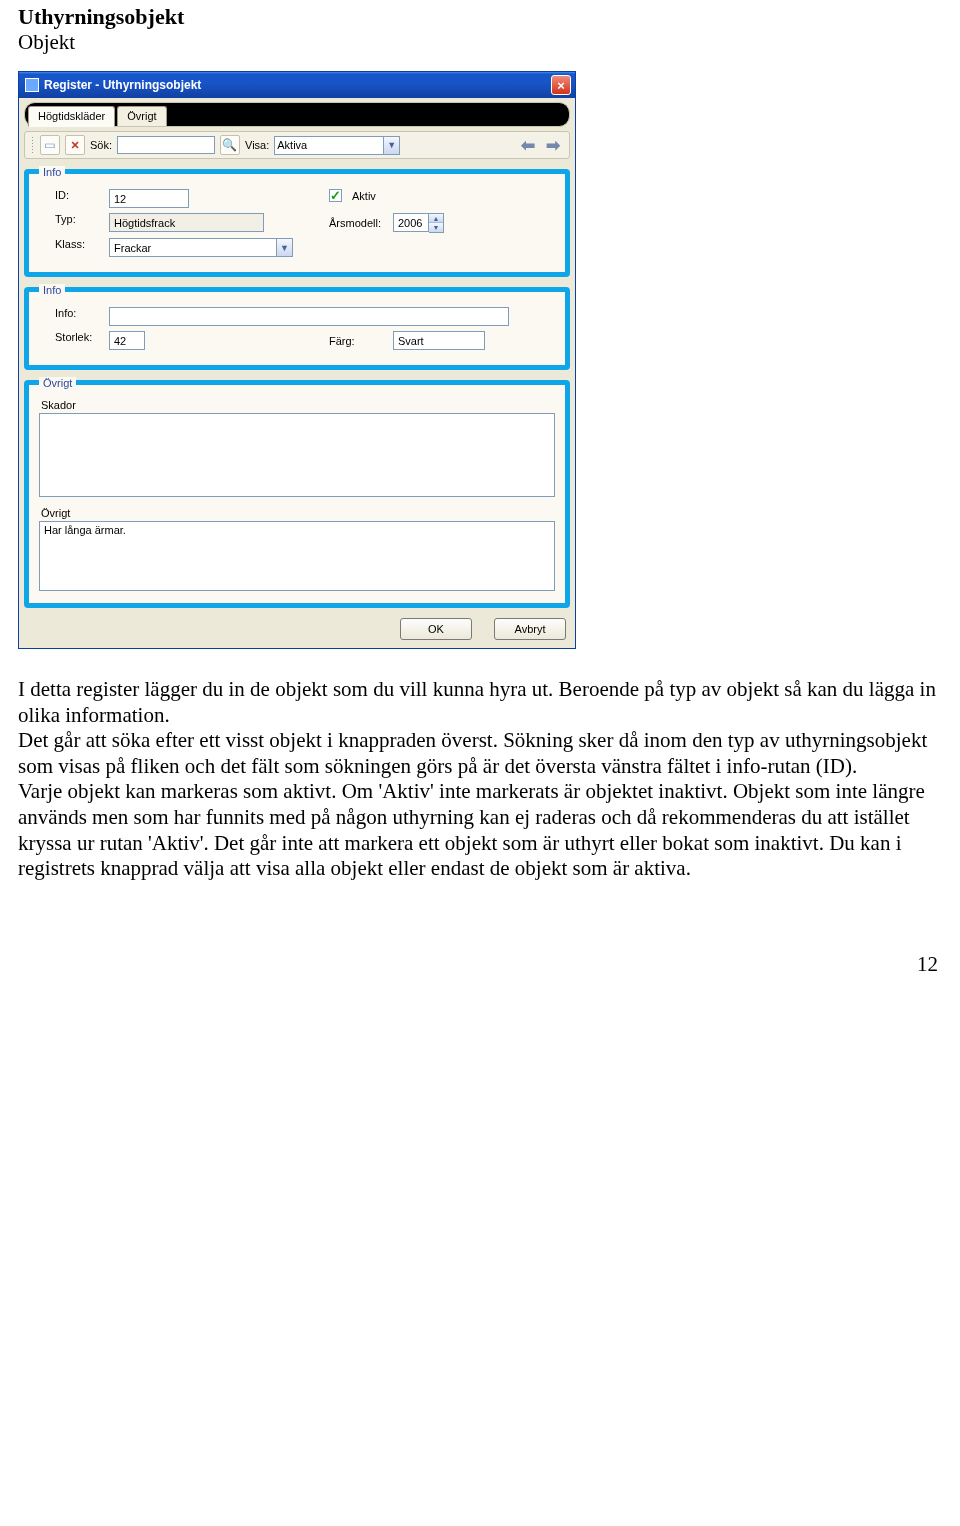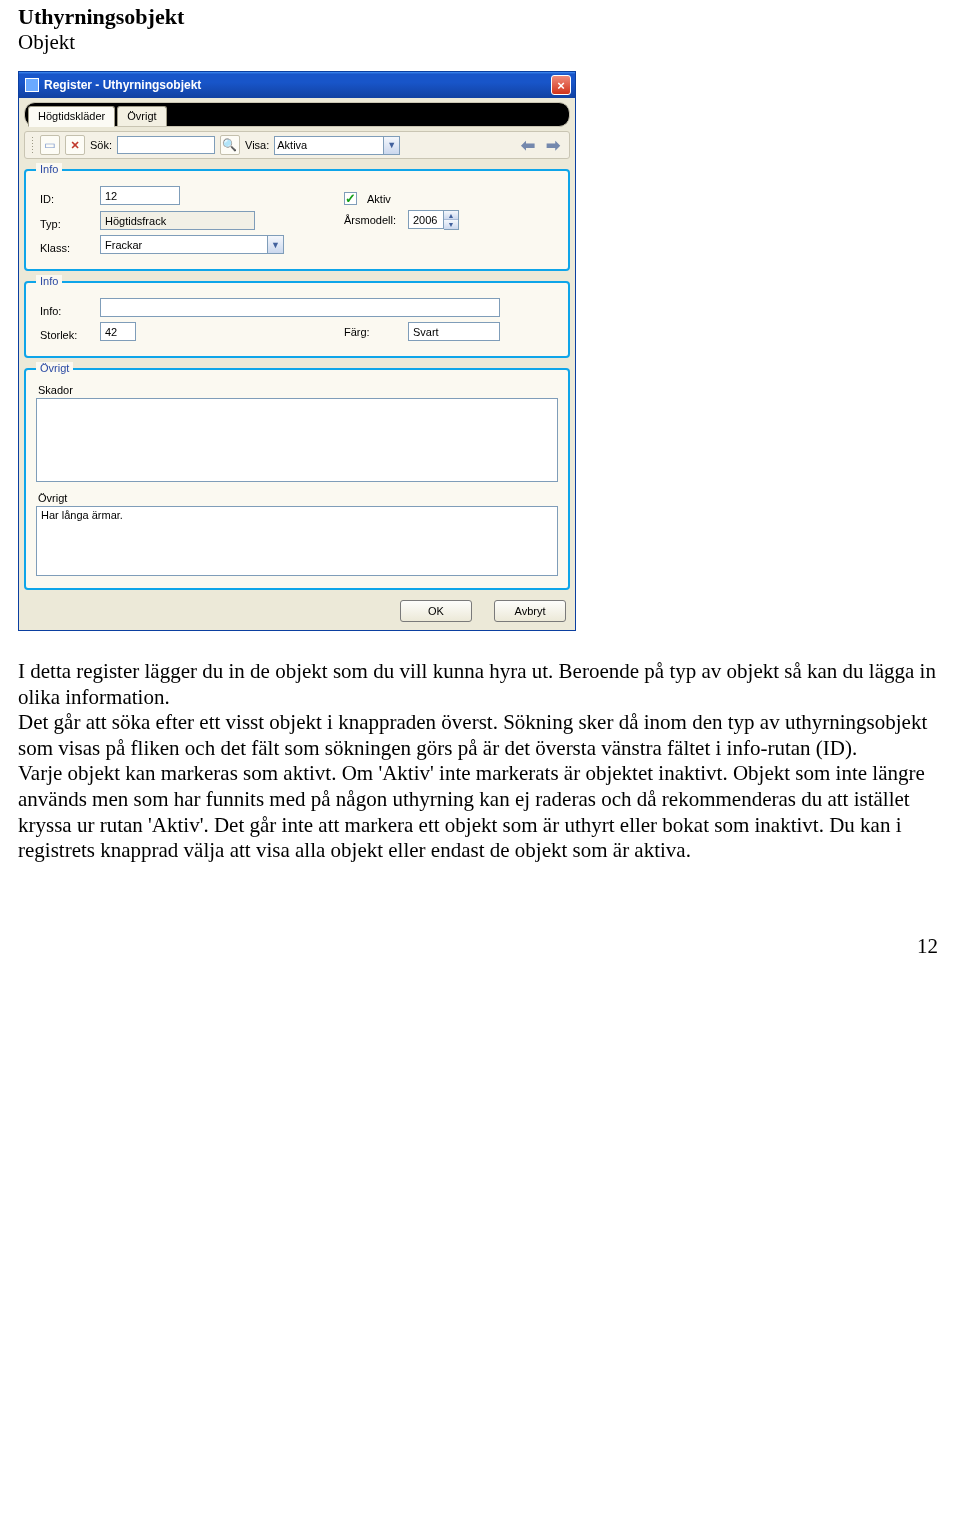--- a/index.html
+++ b/index.html
@@ -129,40 +129,40 @@
   .tb-spacer { flex:1; }
   .arrow-btn {
     width:20px;height:18px;
     display:flex;align-items:center;justify-content:center;
     color:#7488ad; font-size:17px; font-weight:bold;
     cursor:pointer;
   }
 
   
   .gb {
-    border:2px solid #0ea5e9;
+    border:5px solid #0ea5e9;
     border-radius:4px;
     background:#fbf9f1;
     margin-top:10px;
     padding:10px 10px 10px 10px;
     position:relative;
   }
   .gb-title {
     position:absolute;
     top:-8px; left:10px;
     background:#fbf9f1;
     padding:0 4px;
     color:#2a49a3;
     font-size:11px;
   }
   .gb-row {
     display:flex;
-    align-items:flex-end;
-    margin:5px 4px;
-    gap:12px;
+    align-items:flex-start;
+    margin:5px 16px;
+    gap:6px;
   }
   .fld-label {
     width:48px;
     font-size:11px;
   }
   .fld-input {
     height:19px;
     border:1px solid #7f9db9;
     background:#fff;
     font-size:11px;

